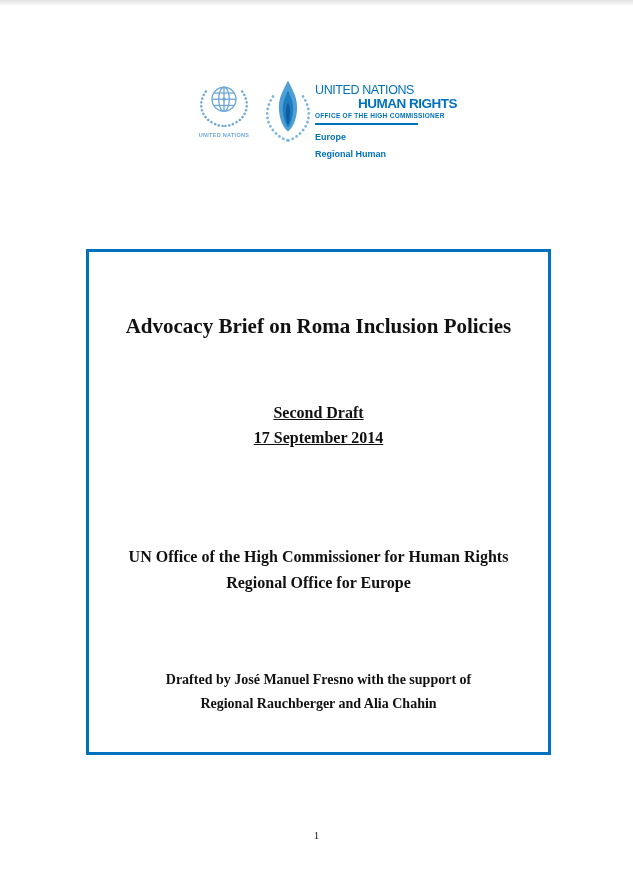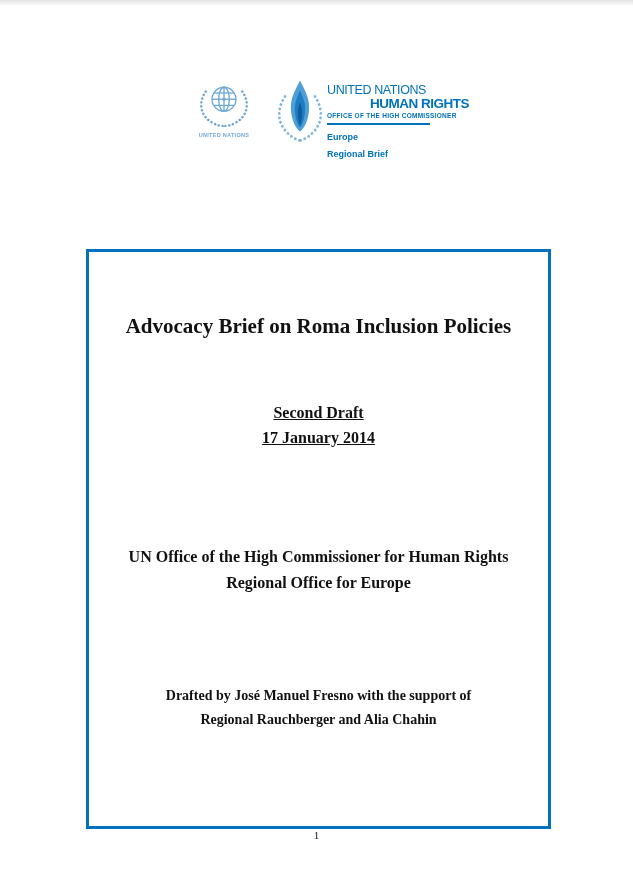--- a/index.html
+++ b/index.html
@@ -5,21 +5,21 @@
   * { margin: 0; padding: 0; box-sizing: border-box; }
   html, body { width: 633px; height: 896px; background: #ffffff; overflow: hidden; }
   body { position: relative; font-family: "Liberation Serif", "DejaVu Serif", serif; color: #111111; }
 
   .top-shade {
     position: absolute; left: 0; top: 0; width: 633px; height: 6px;
     background: linear-gradient(#e2e2e2, #fdfdfd);
   }
 
   
-  .logos { position: absolute; left: 196px; top: 78px; display: flex; gap: 12px; }
+  .logos { position: absolute; left: 196px; top: 78px; display: flex; }
 
   .un-emblem { width: 56px; margin-top: 3px; text-align: center; }
   .un-caption {
     margin-top: 1px;
     font-family: "Liberation Sans", "DejaVu Sans", sans-serif;
     font-size: 5.5px; font-weight: bold; letter-spacing: 0.3px;
     color: #6FA8D8; white-space: nowrap;
   }
 
   .ohchr { display: flex; margin-left: 11px; }
@@ -30,29 +30,29 @@
   }
   .ohchr-l1 { font-size: 12.5px; font-weight: 400; letter-spacing: -0.4px; line-height: 13px; }
   .ohchr-l2 { font-size: 13.5px; font-weight: bold; letter-spacing: -0.5px; line-height: 14px; padding-left: 43px; }
   .ohchr-l3 { font-size: 6.5px; font-weight: bold; letter-spacing: 0.28px; line-height: 8px; margin-top: 1px; }
   .ohchr-rule { width: 103px; height: 1.5px; background: #0072BC; margin-top: 3px; margin-bottom: 3px; }
   .ohchr-l4, .ohchr-l5 { font-size: 9px; font-weight: bold; line-height: 9.5px; margin-top: 8px; }
 
   
   .cover-box {
     position: absolute; left: 86px; top: 249px;
-    width: 465px; height: 580px;
+    width: 465px; height: 506px;
     border: 3px solid #0071BC; background: #ffffff;
   }
   .cover-box .centered { position: absolute; left: 0; width: 100%; text-align: center; }
 
   .doc-title  { top: 60px;  font-size: 21px; font-weight: bold; line-height: 28px; }
   .draft-info { top: 148px; font-size: 16px; font-weight: bold; line-height: 25px; text-decoration: underline; }
   .org-info   { top: 292px; font-size: 16px; font-weight: bold; line-height: 26px; }
-  .credits    { top: 432px; font-size: 14px; font-weight: bold; line-height: 24px; }
+  .credits    { top: 416px; font-size: 14px; font-weight: bold; line-height: 24px; }
 
   
   .page-number {
     position: absolute; left: 0; top: 829px; width: 633px;
     text-align: center; font-size: 11px; color: #1a1a1a;
   }
 </style>
 </head>
 <body>
 
@@ -90,32 +90,32 @@
       <path d="M25,2 C20,12 15,20 16,32 C17,43 21,50 25,53 C29,50 33,43 34,32 C35,20 30,12 25,2 Z" fill="#4D9FD6"></path>
       <path d="M25,12 C22,19 19,25 20,34 C21,42 23,47 25,49 C27,47 29,42 30,34 C31,25 28,19 25,12 Z" fill="#1E7DC0"></path>
       <path d="M25,24 C23.5,28 22.5,31 23,37 C23.4,42 24,45 25,46 C26,45 26.6,42 27,37 C27.5,31 26.5,28 25,24 Z" fill="#0F5C9E"></path>
     </svg>
     <div class="ohchr-text">
       <div class="ohchr-l1">UNITED NATIONS</div>
       <div class="ohchr-l2">HUMAN RIGHTS</div>
       <div class="ohchr-l3">OFFICE OF THE HIGH COMMISSIONER</div>
       <div class="ohchr-rule"></div>
       <div class="ohchr-l4">Europe</div>
-      <div class="ohchr-l5">Regional Brief</div>
+      <div class="ohchr-l5">Regional Human</div>
     </div>
   </div>
 
 </header>
 
 <main class="cover-box">
   <h1 class="centered doc-title">Advocacy Brief on Roma Inclusion Policies</h1>
 
   <div class="centered draft-info">
     <div>Second Draft</div>
-    <div>17 January 2014</div>
+    <div>17 September 2014</div>
   </div>
 
   <div class="centered org-info">
     <div>UN Office of the High Commissioner for Human Rights</div>
     <div>Regional Office for Europe</div>
   </div>
 
   <div class="centered credits">
     <div>Drafted by José Manuel Fresno with the support of</div>
     <div>Regional Rauchberger and Alia Chahin</div>

